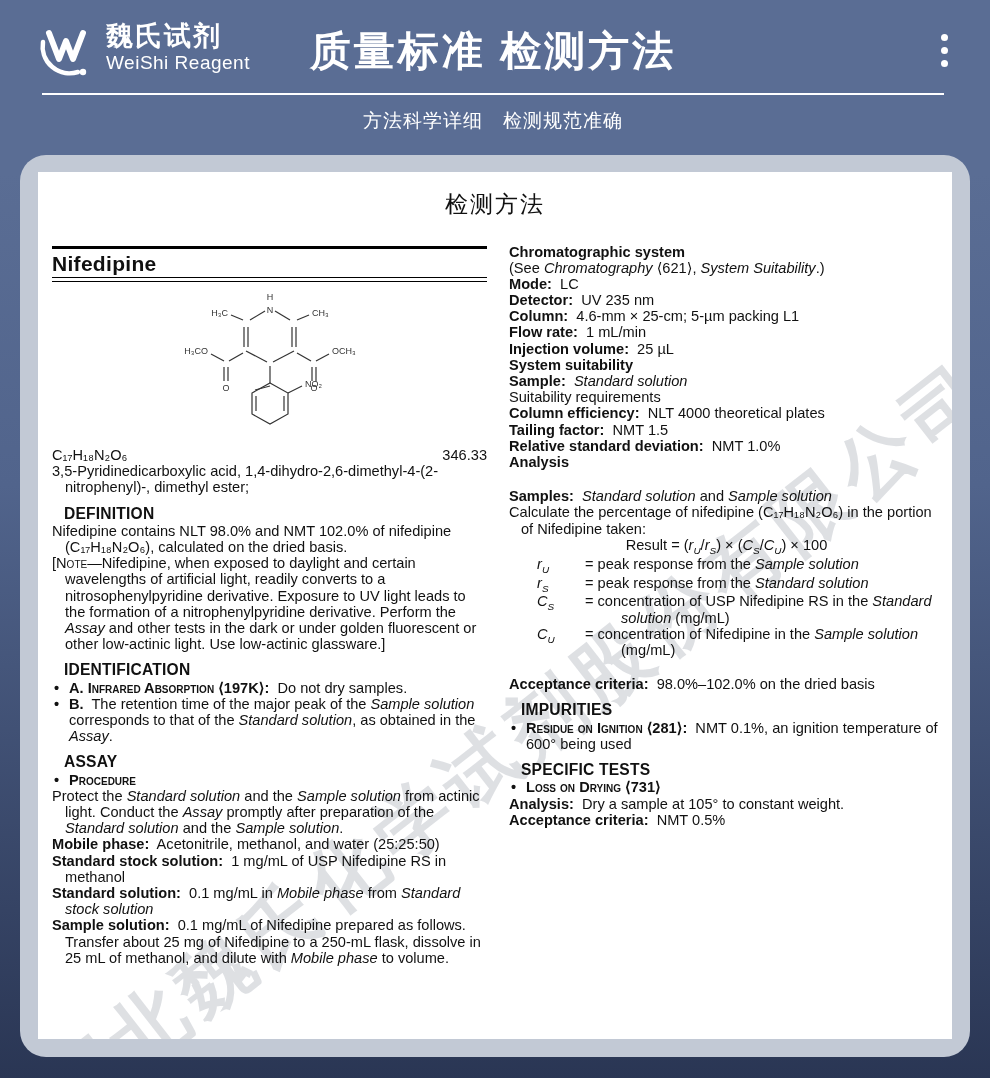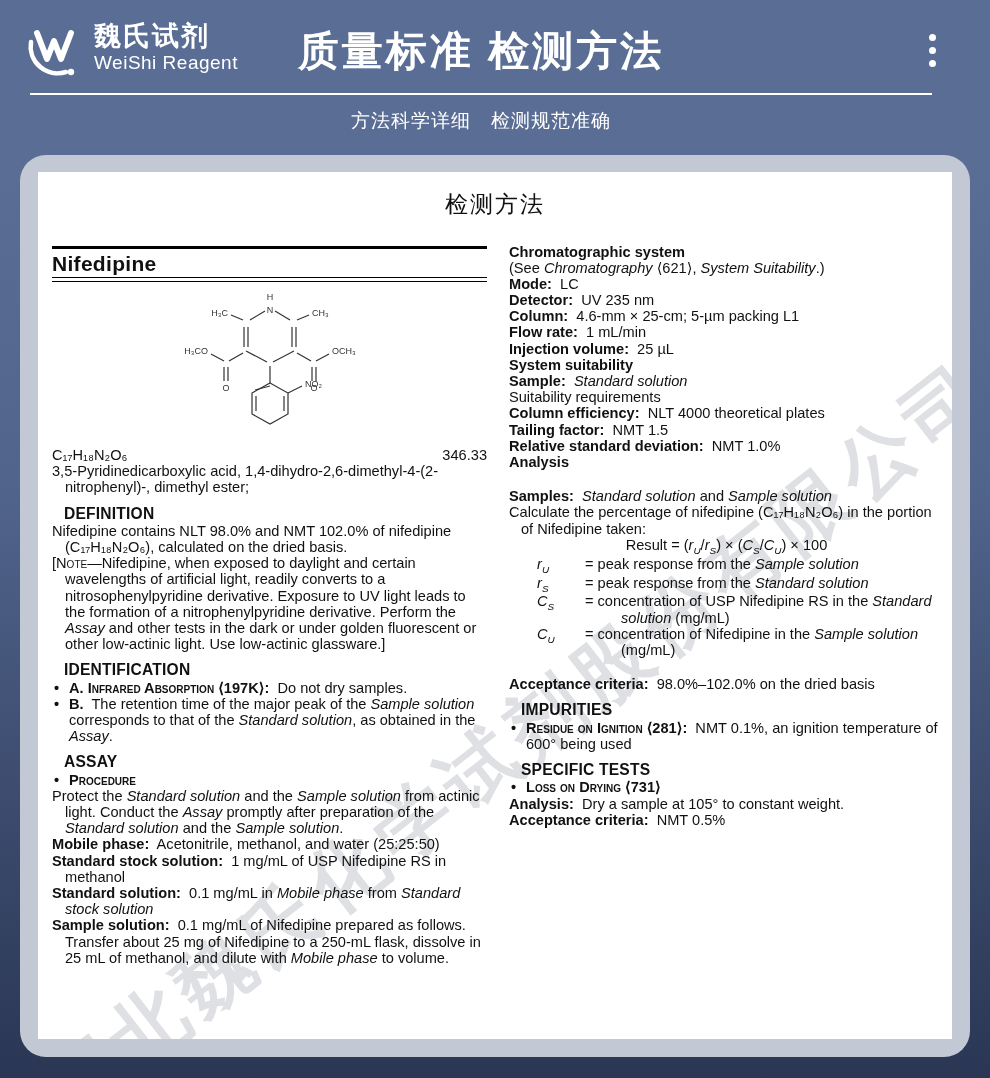--- a/index.html
+++ b/index.html
@@ -2,21 +2,21 @@
 <html><head>
 <meta charset="utf-8">
 <style>
   html,body{margin:0;padding:0;}
   body{
     width:990px;height:1078px;position:relative;overflow:hidden;
     background:linear-gradient(180deg,#5A6D94 0%,#5A6D94 16%,#51648C 45%,#2A3654 100%);
     font-family:"Liberation Sans",sans-serif;
   }
   
-  .hdr{position:absolute;left:0;top:0;width:962px;height:155px;border-radius:6px;}
+  .hdr{position:absolute;left:12px;top:0;width:962px;height:155px;border-radius:6px;}
   .logo{position:absolute;left:22px;top:14px;width:64px;height:64px;}
   .brand{position:absolute;left:94px;top:22px;color:#fff;}
   .brand-cn{font-size:27px;font-weight:bold;letter-spacing:2px;line-height:1.1;}
   .brand-en{font-size:19px;letter-spacing:0.5px;}
   .hdr-title{position:absolute;left:50%;top:24px;transform:translateX(-50%);
     color:#fff;font-size:41px;font-weight:bold;letter-spacing:3px;white-space:nowrap;}
   .dots{position:absolute;right:26px;top:34px;display:flex;flex-direction:column;gap:6px;}
   .dots i{width:7px;height:7px;border-radius:50%;background:#fff;display:block;}
   .hdr-line{position:absolute;left:30px;right:30px;top:93px;height:2px;background:#fff;}
   .hdr-sub{position:absolute;left:0;top:108px;width:100%;text-align:center;color:#fff;

